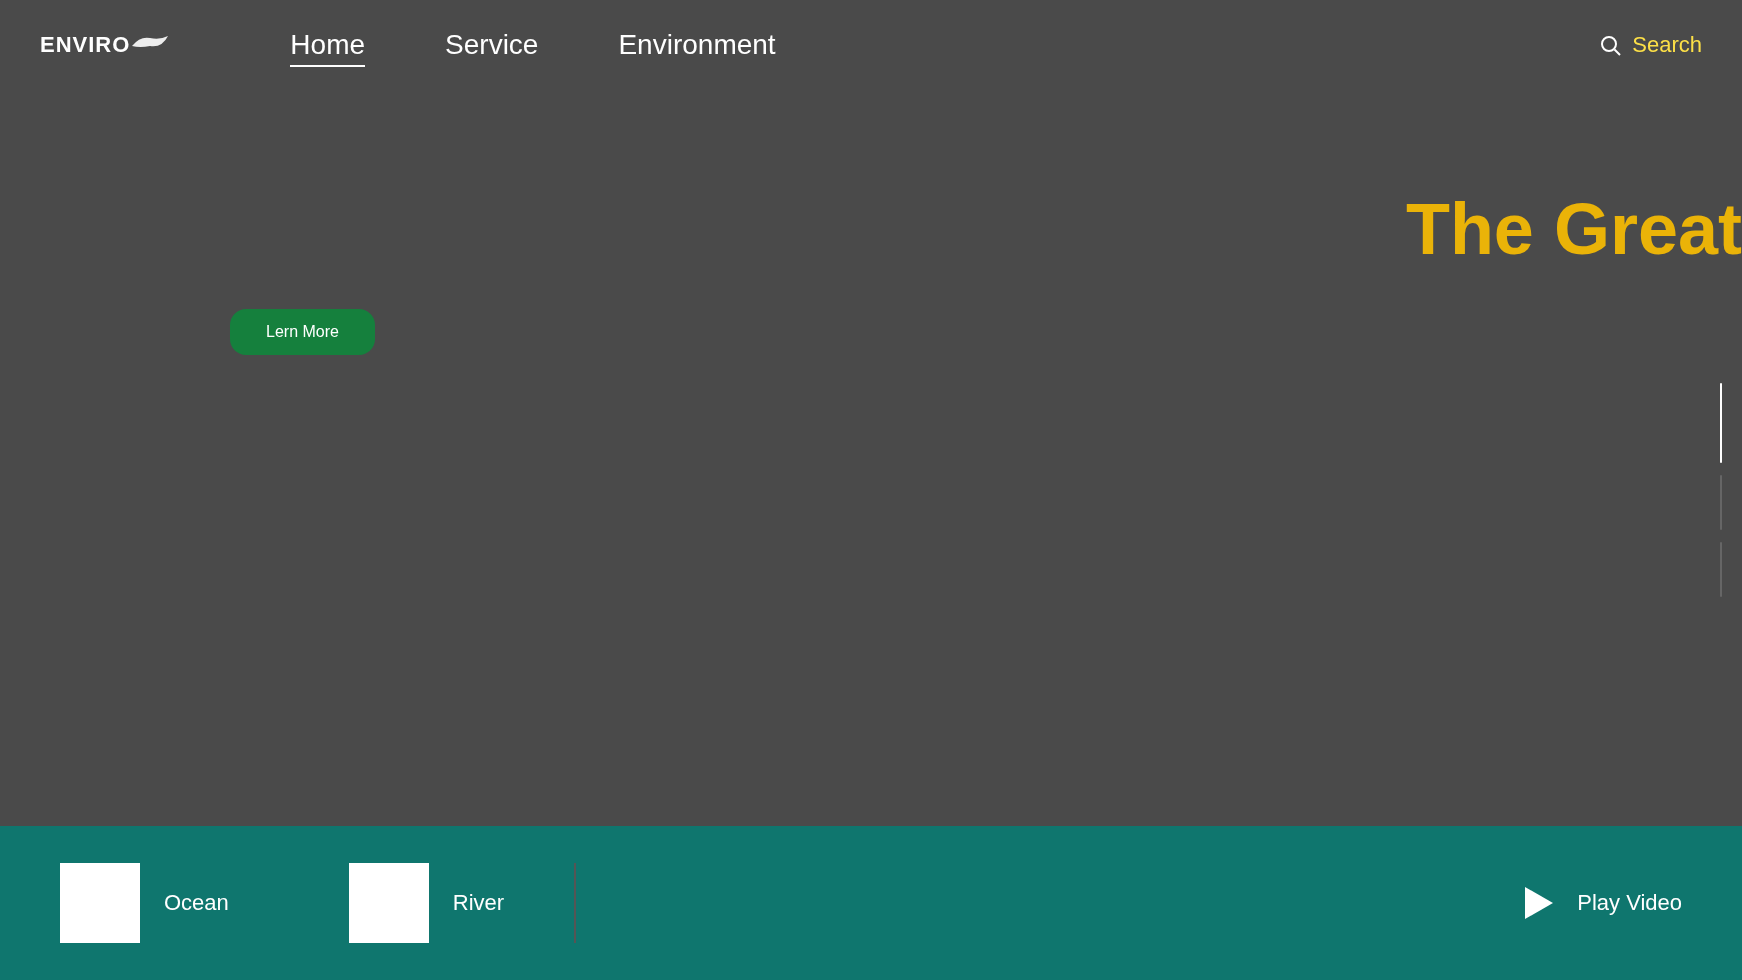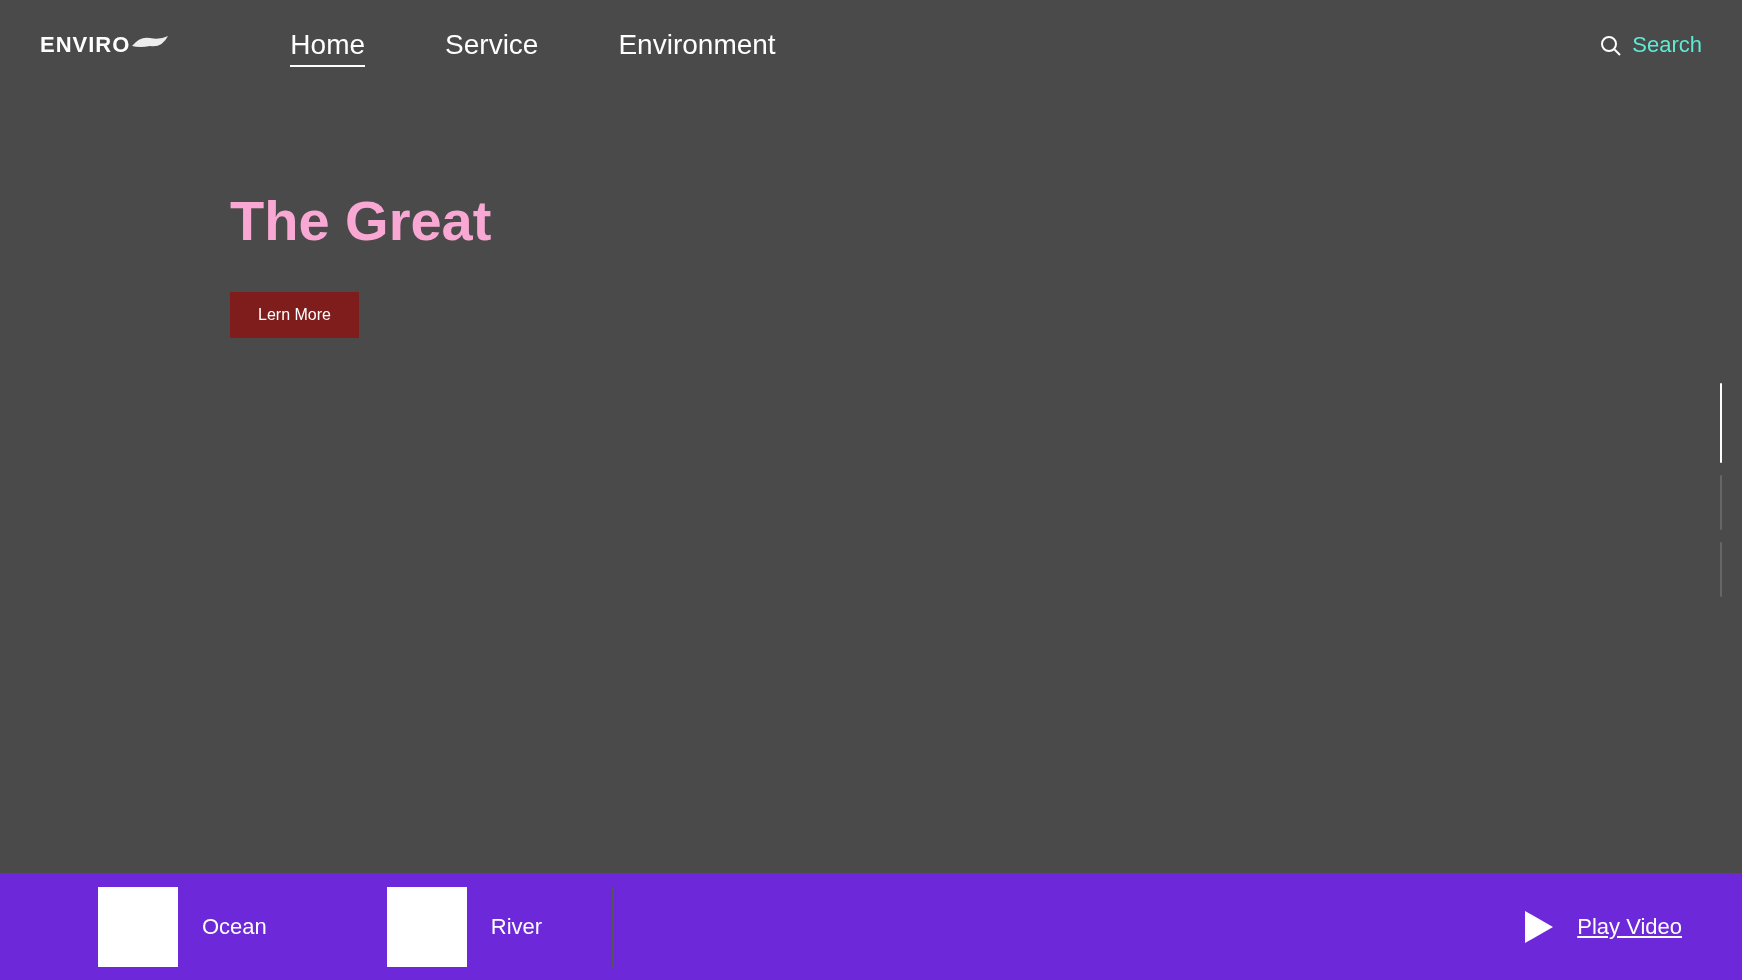--- a/index.html
+++ b/index.html
@@ -80,60 +80,61 @@
       cursor: pointer;
     }
 
     .search-icon-svg {
       width: 24px;
       height: 24px;
     }
 
     .search-label {
       font-size: 22px;
-      color: #5eead4;
+      color: #fde047;
     }
 
     
     .main-content {
       padding-top: 90px;
       height: 100%;
       background-color: #4a4a4a;
       position: relative;
     }
 
     .hero-section {
       padding: 100px 0 0 230px;
       height: calc(980px - 90px - 120px);
     }
 
     .hero-title {
-      font-size: 56px;
+      font-size: 72px;
       font-weight: 700;
       line-height: 1.1;
-      color: #f9a8d4;
+      color: #eab308;
       margin-bottom: 40px;
+      text-align: right;
     }
 
     .hero-description {
       font-size: 18px;
       color: #d0d0d0;
       line-height: 1.7;
       margin-bottom: 50px;
       max-width: 600px;
     }
 
     .learn-more-btn {
       display: inline-block;
-      padding: 14px 28px;
-      background-color: #7f1d1d;
+      padding: 14px 36px;
+      background-color: #15803d;
       color: #ffffff;
       font-size: 16px;
       border: none;
-      border-radius: 0;
+      border-radius: 16px;
       cursor: pointer;
     }
 
     
     .scroll-indicator {
       position: fixed;
       right: 20px;
       top: 50%;
       transform: translateY(-50%);
       display: flex;
@@ -157,25 +158,24 @@
       height: 55px;
       background-color: #666;
     }
 
     
     .bottom-bar {
       position: fixed;
       bottom: 0;
       left: 0;
       width: 100%;
-      height: 107px;
-      background-color: #6d28d9;
-      display: flex;
-      align-items: center;
-      padding-left: 38px;
+      height: 154px;
+      background-color: #0f766e;
+      display: flex;
+      align-items: center;
     }
 
     .bottom-item {
       display: flex;
       align-items: center;
       gap: 24px;
       padding: 0 60px;
       cursor: pointer;
     }
 
@@ -199,21 +199,20 @@
       margin: 0 10px;
     }
 
     .play-video-container {
       display: flex;
       align-items: center;
       gap: 20px;
       padding: 0 60px;
       cursor: pointer;
       margin-left: auto;
-      text-decoration: underline;
     }
 
     .play-icon {
       width: 40px;
       height: 40px;
     }
 
     .play-label {
       font-size: 22px;
       color: #ffffff;

